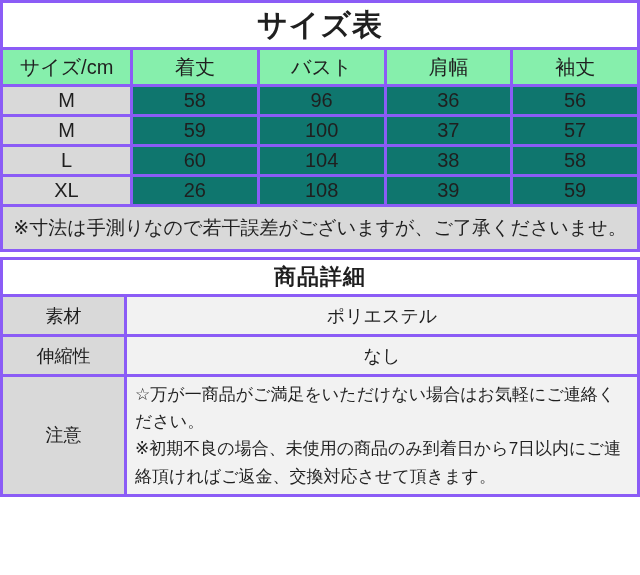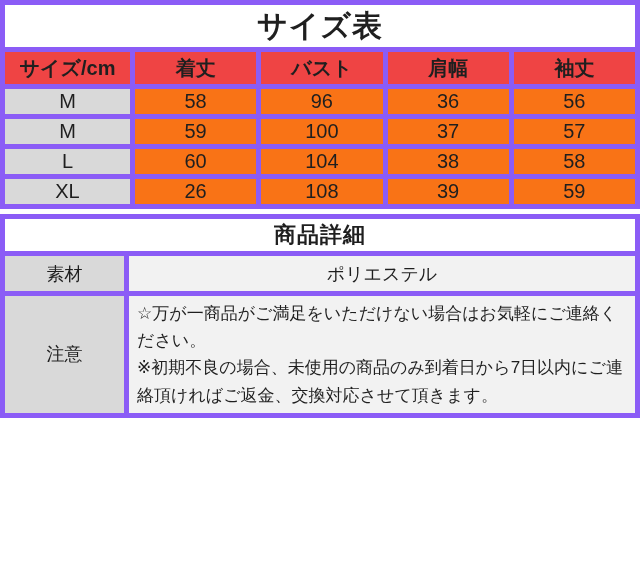--- a/index.html
+++ b/index.html
@@ -9,41 +9,41 @@
     font-family: "Liberation Sans", "DejaVu Sans", sans-serif;
     color: #1f1f1f;
   }
   body { height: 575px; overflow: hidden; }
   table {
     border-collapse: collapse;
     width: 640px;
     table-layout: fixed;
   }
   td, th {
-    border: 5px solid #8b5cf6;
+    border: 3px solid #8b5cf6;
     text-align: center;
     vertical-align: middle;
     padding: 0;
     overflow: hidden;
   }
   
   .size-table .title-cell {
     height: 47px;
     background: #ffffff;
     font-size: 30px;
     font-weight: bold;
     letter-spacing: 1px;
   }
   .size-table th {
     height: 37px;
-    background: #ef4444;
+    background: #86efac;
     font-size: 20px;
-    font-weight: bold;
+    font-weight: normal;
   }
-  .size-table td { height: 30px; font-size: 20px; background: #f97316; }
+  .size-table td { height: 30px; font-size: 20px; background: #0f766e; }
   .size-table td.lbl { background: #d9d9d9; }
   .size-table td.note-cell {
     height: 45px;
     background: #d9d9d9;
     font-size: 19px;
   }
   
   .detail-table { margin-top: 5px; }
   .detail-table .title-cell {
     height: 37px;
@@ -109,36 +109,43 @@
         <td>38</td>
         <td>58</td>
       </tr>
       <tr>
         <td class="lbl">XL</td>
         <td>26</td>
         <td>108</td>
         <td>39</td>
         <td>59</td>
       </tr>
+      <tr>
+        <td colspan="5" class="note-cell">※寸法は手測りなので若干誤差がございますが、ご了承くださいませ。</td>
+      </tr>
     </tbody>
   </table>
 
   <table class="detail-table">
     <colgroup>
       <col style="width:124px">
         <col>
     </colgroup>
     <tbody>
       <tr>
         <td colspan="2" class="title-cell">商品詳細</td>
       </tr>
       <tr>
         <td class="lbl">素材</td>
         <td>ポリエステル</td>
       </tr>
+      <tr>
+        <td class="lbl">伸縮性</td>
+        <td>なし</td>
+      </tr>
       <tr class="notice-row">
         <td class="lbl">注意</td>
         <td class="notice-val">☆万が一商品がご満足をいただけない場合はお気軽にご連絡ください。
 ※初期不良の場合、未使用の商品のみ到着日から7日以内にご連絡頂ければご返金、交換対応させて頂きます。</td>
       </tr>
     </tbody>
   </table>
 
 </div>
 

